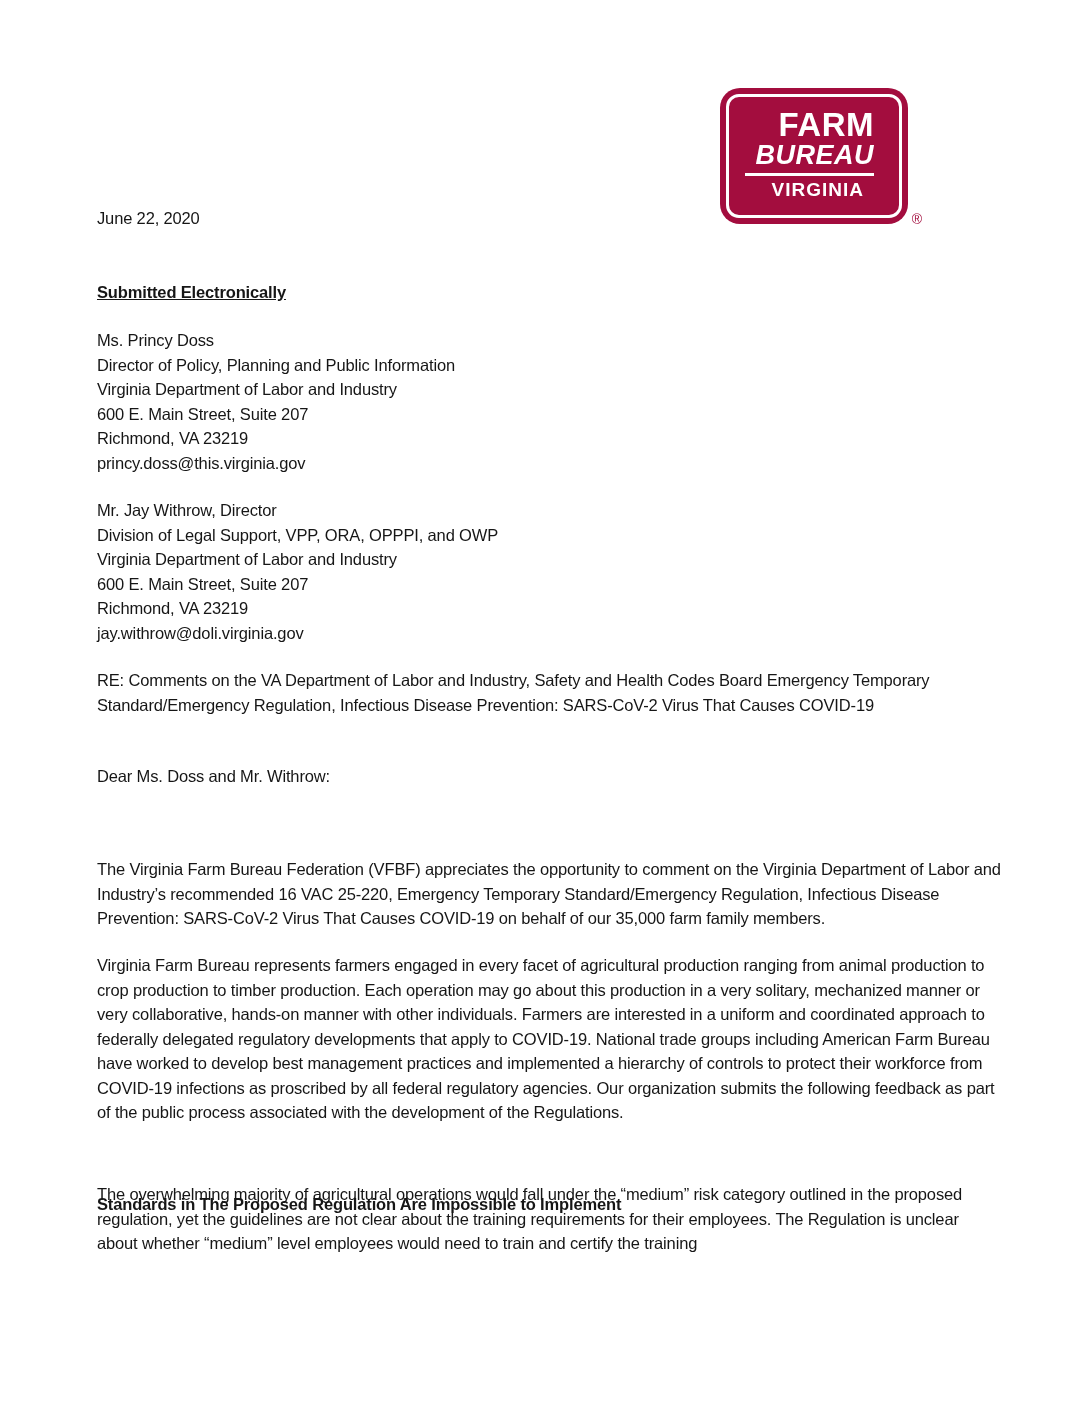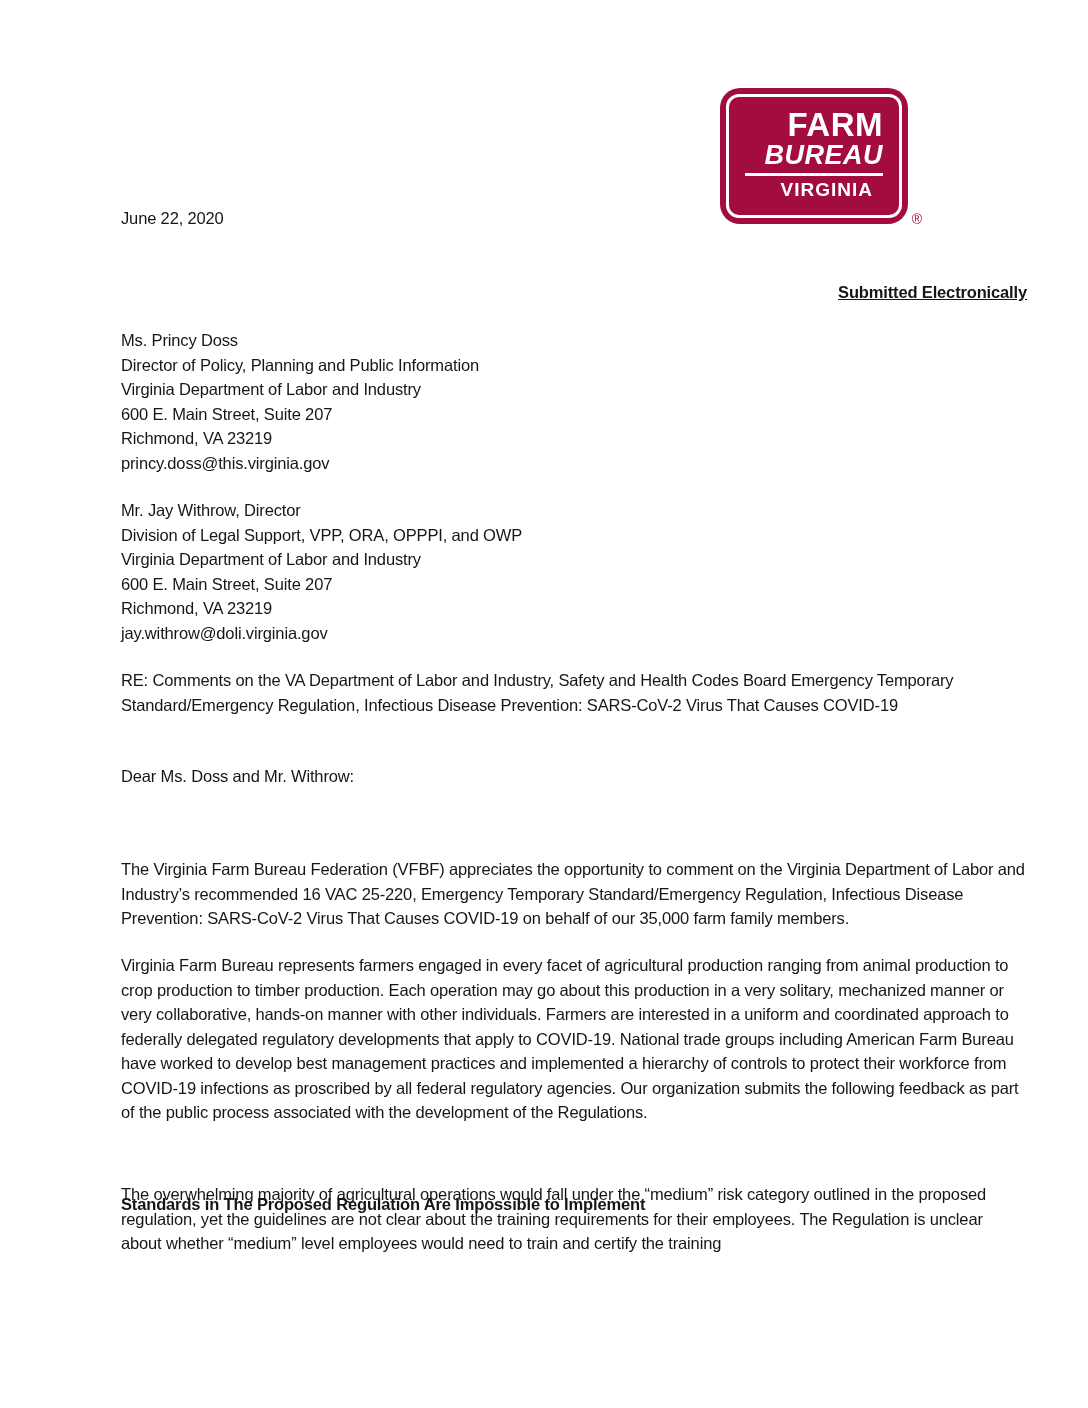--- a/index.html
+++ b/index.html
@@ -15,24 +15,23 @@
     background: #ffffff;
     overflow: hidden;
   }
   .block {
     position: absolute;
     left: 97px;
     width: 906px;
     font-size: 16.5px;
     line-height: 24.5px;
     letter-spacing: -0.15px;
-    margin-left: 24px;
   }
   .bold { font-weight: bold; }
-  .underline { text-decoration: underline; text-align: right; }
+  .underline { text-decoration: underline; }
   .heading { font-weight: bold; }
 
   
   .logo {
     position: absolute;
     left: 720px;
     top: 88px;
     width: 188px;
     height: 136px;
   }
@@ -44,21 +43,21 @@
   }
   .logo-inner-border {
     position: absolute;
     inset: 6px;
     border: 3px solid #ffffff;
     border-radius: 13px;
   }
   .logo-content {
     position: absolute;
     inset: 9px;
-    padding: 11px 16px 8px 16px;
+    padding: 11px 25px 8px 16px;
     display: flex;
     flex-direction: column;
     align-items: flex-end;
     color: #ffffff;
   }
   .logo-word-farm {
     font-size: 33px;
     font-weight: bold;
     line-height: 1.0;
     letter-spacing: 0.5px;

